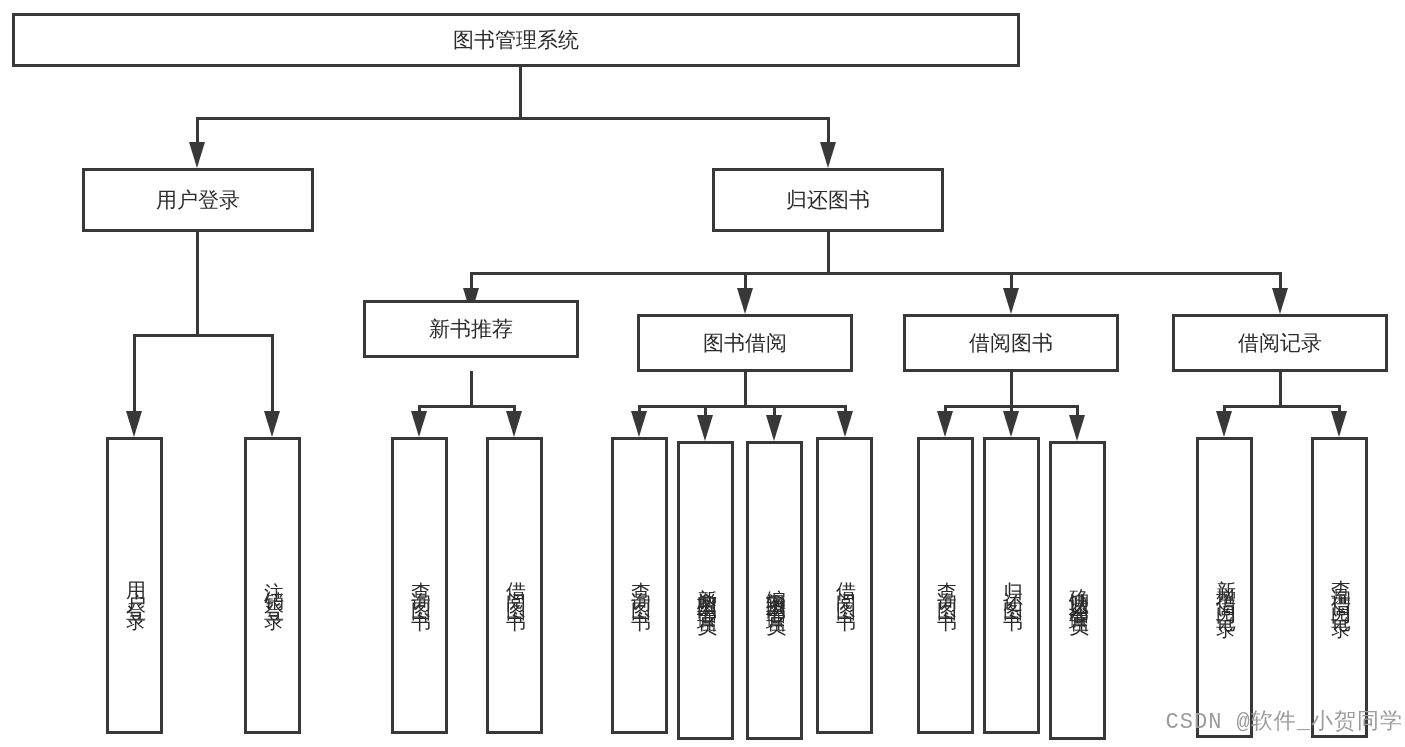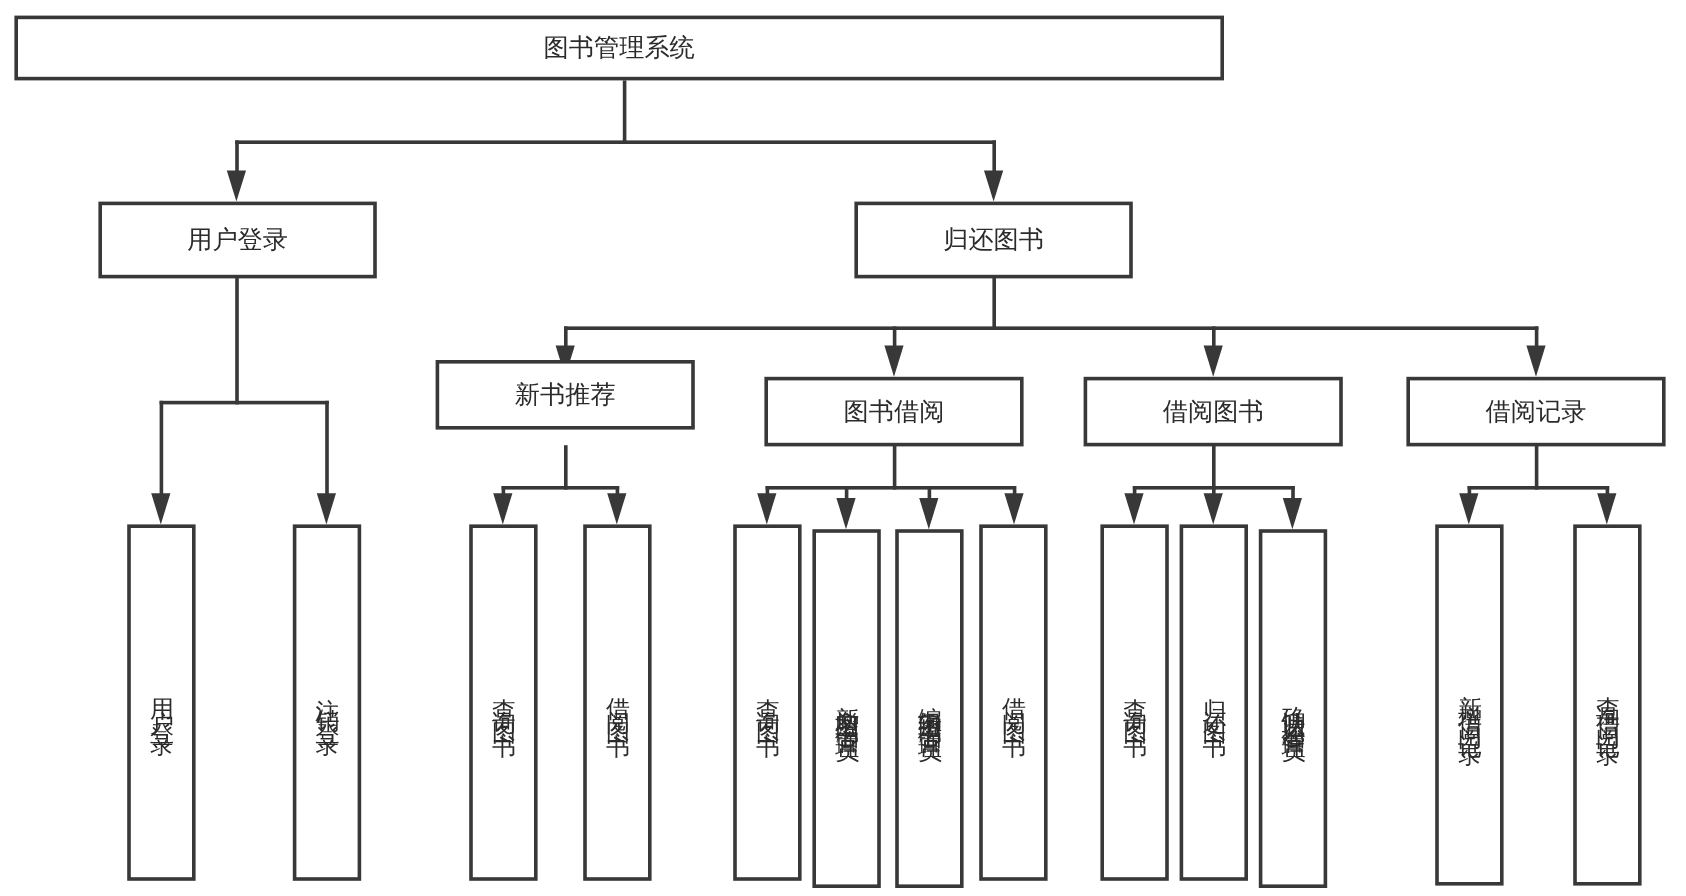--- a/index.html
+++ b/index.html
@@ -1,18 +1,18 @@
 <!DOCTYPE html>
 <html><head>
 <meta charset="utf-8">
 <style>
   html,body{margin:0;padding:0;background:#ffffff;}
   #canvas{
     position:relative;width:1405px;height:747px;background:#ffffff;
-    font-family:Liberation Serif, serif;color:#222;overflow:hidden;
+    font-family:Liberation Mono, monospace;color:#222;overflow:hidden;
   }
   .box{
     position:absolute;background:#ffffff;border:3px solid #383838;
     box-sizing:border-box;display:flex;align-items:center;justify-content:center;
     font-size:21px;color:#2b2b2b;
   }
   .vtext{
     writing-mode:vertical-rl;text-orientation:mixed;
     font-size:20px;letter-spacing:10px;line-height:1;color:#2b2b2b;
   }
@@ -155,14 +155,15 @@
     <span class="vtext tight">确认归还（管理员）</span>
   </div>
 
   <div class="box" style="left:1196px;top:437px;width:57px;height:301px;">
     <span class="vtext mid">新增借阅记录</span>
   </div>
   <div class="box" style="left:1311px;top:437px;width:57px;height:301px;">
     <span class="vtext mid">查询借阅记录</span>
   </div>
 
+  <div class="watermark">CSDN @软件_小贺同学</div>
 
 </div>
 
 </body></html>

